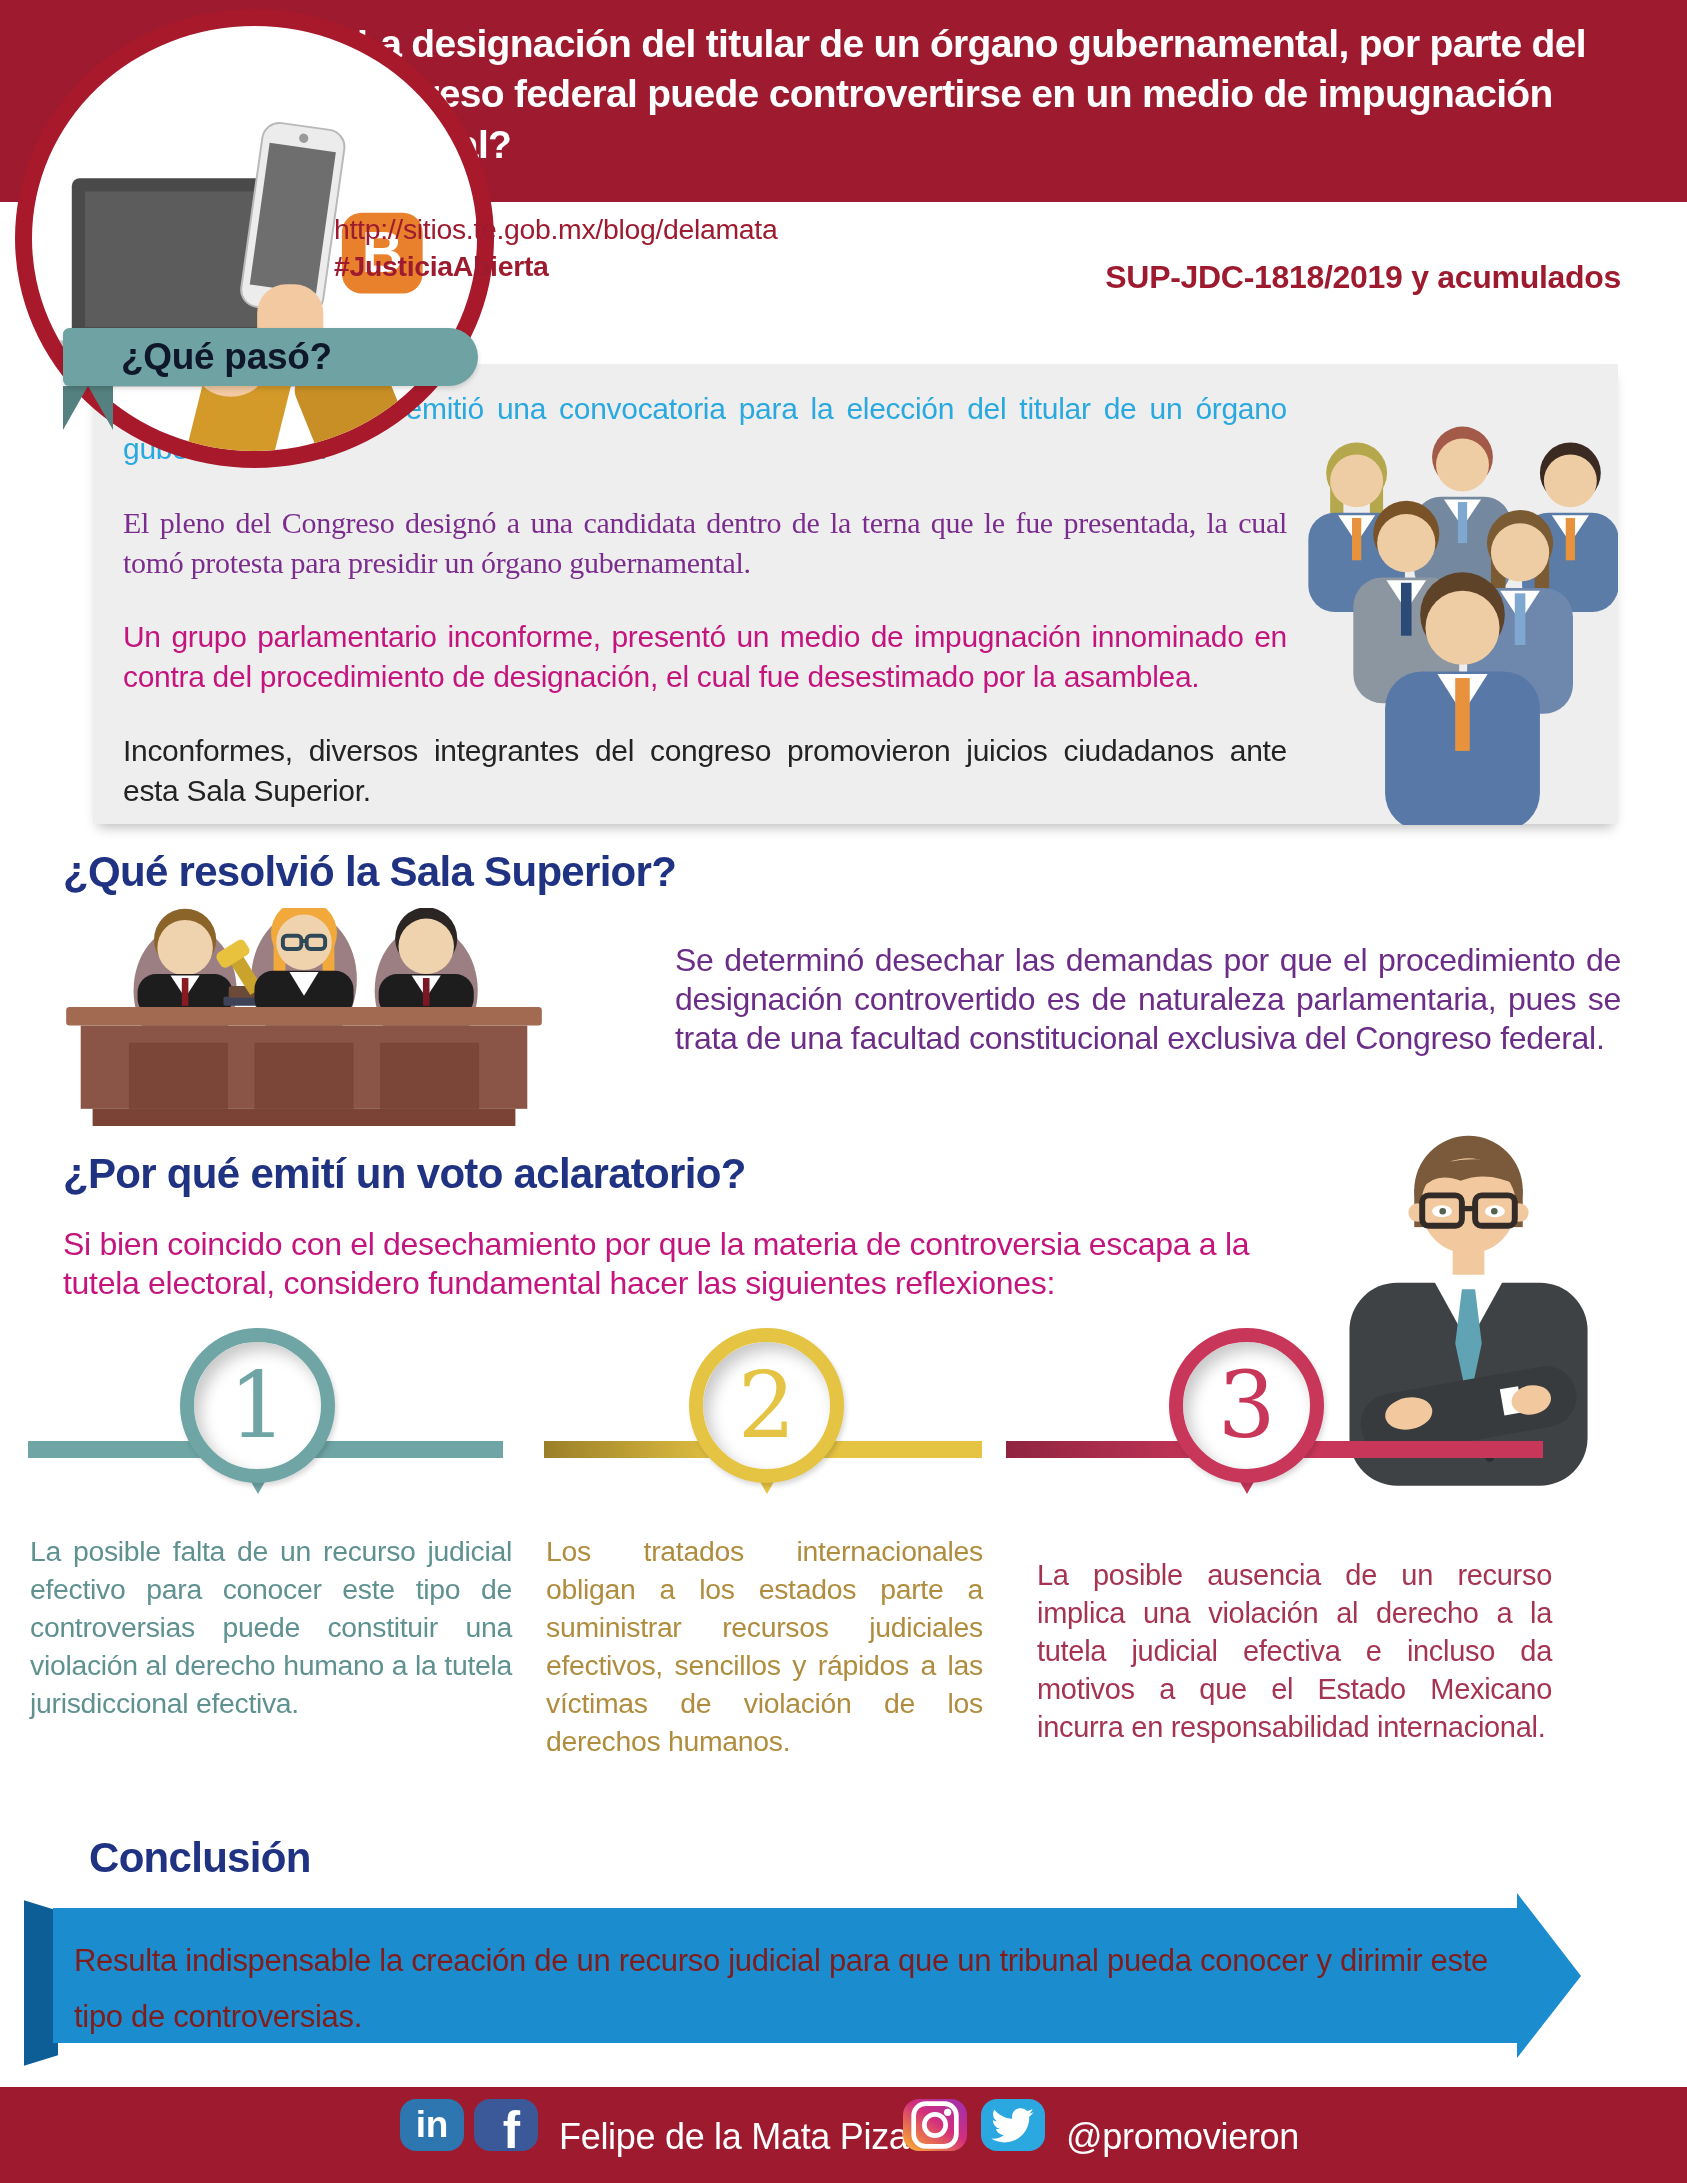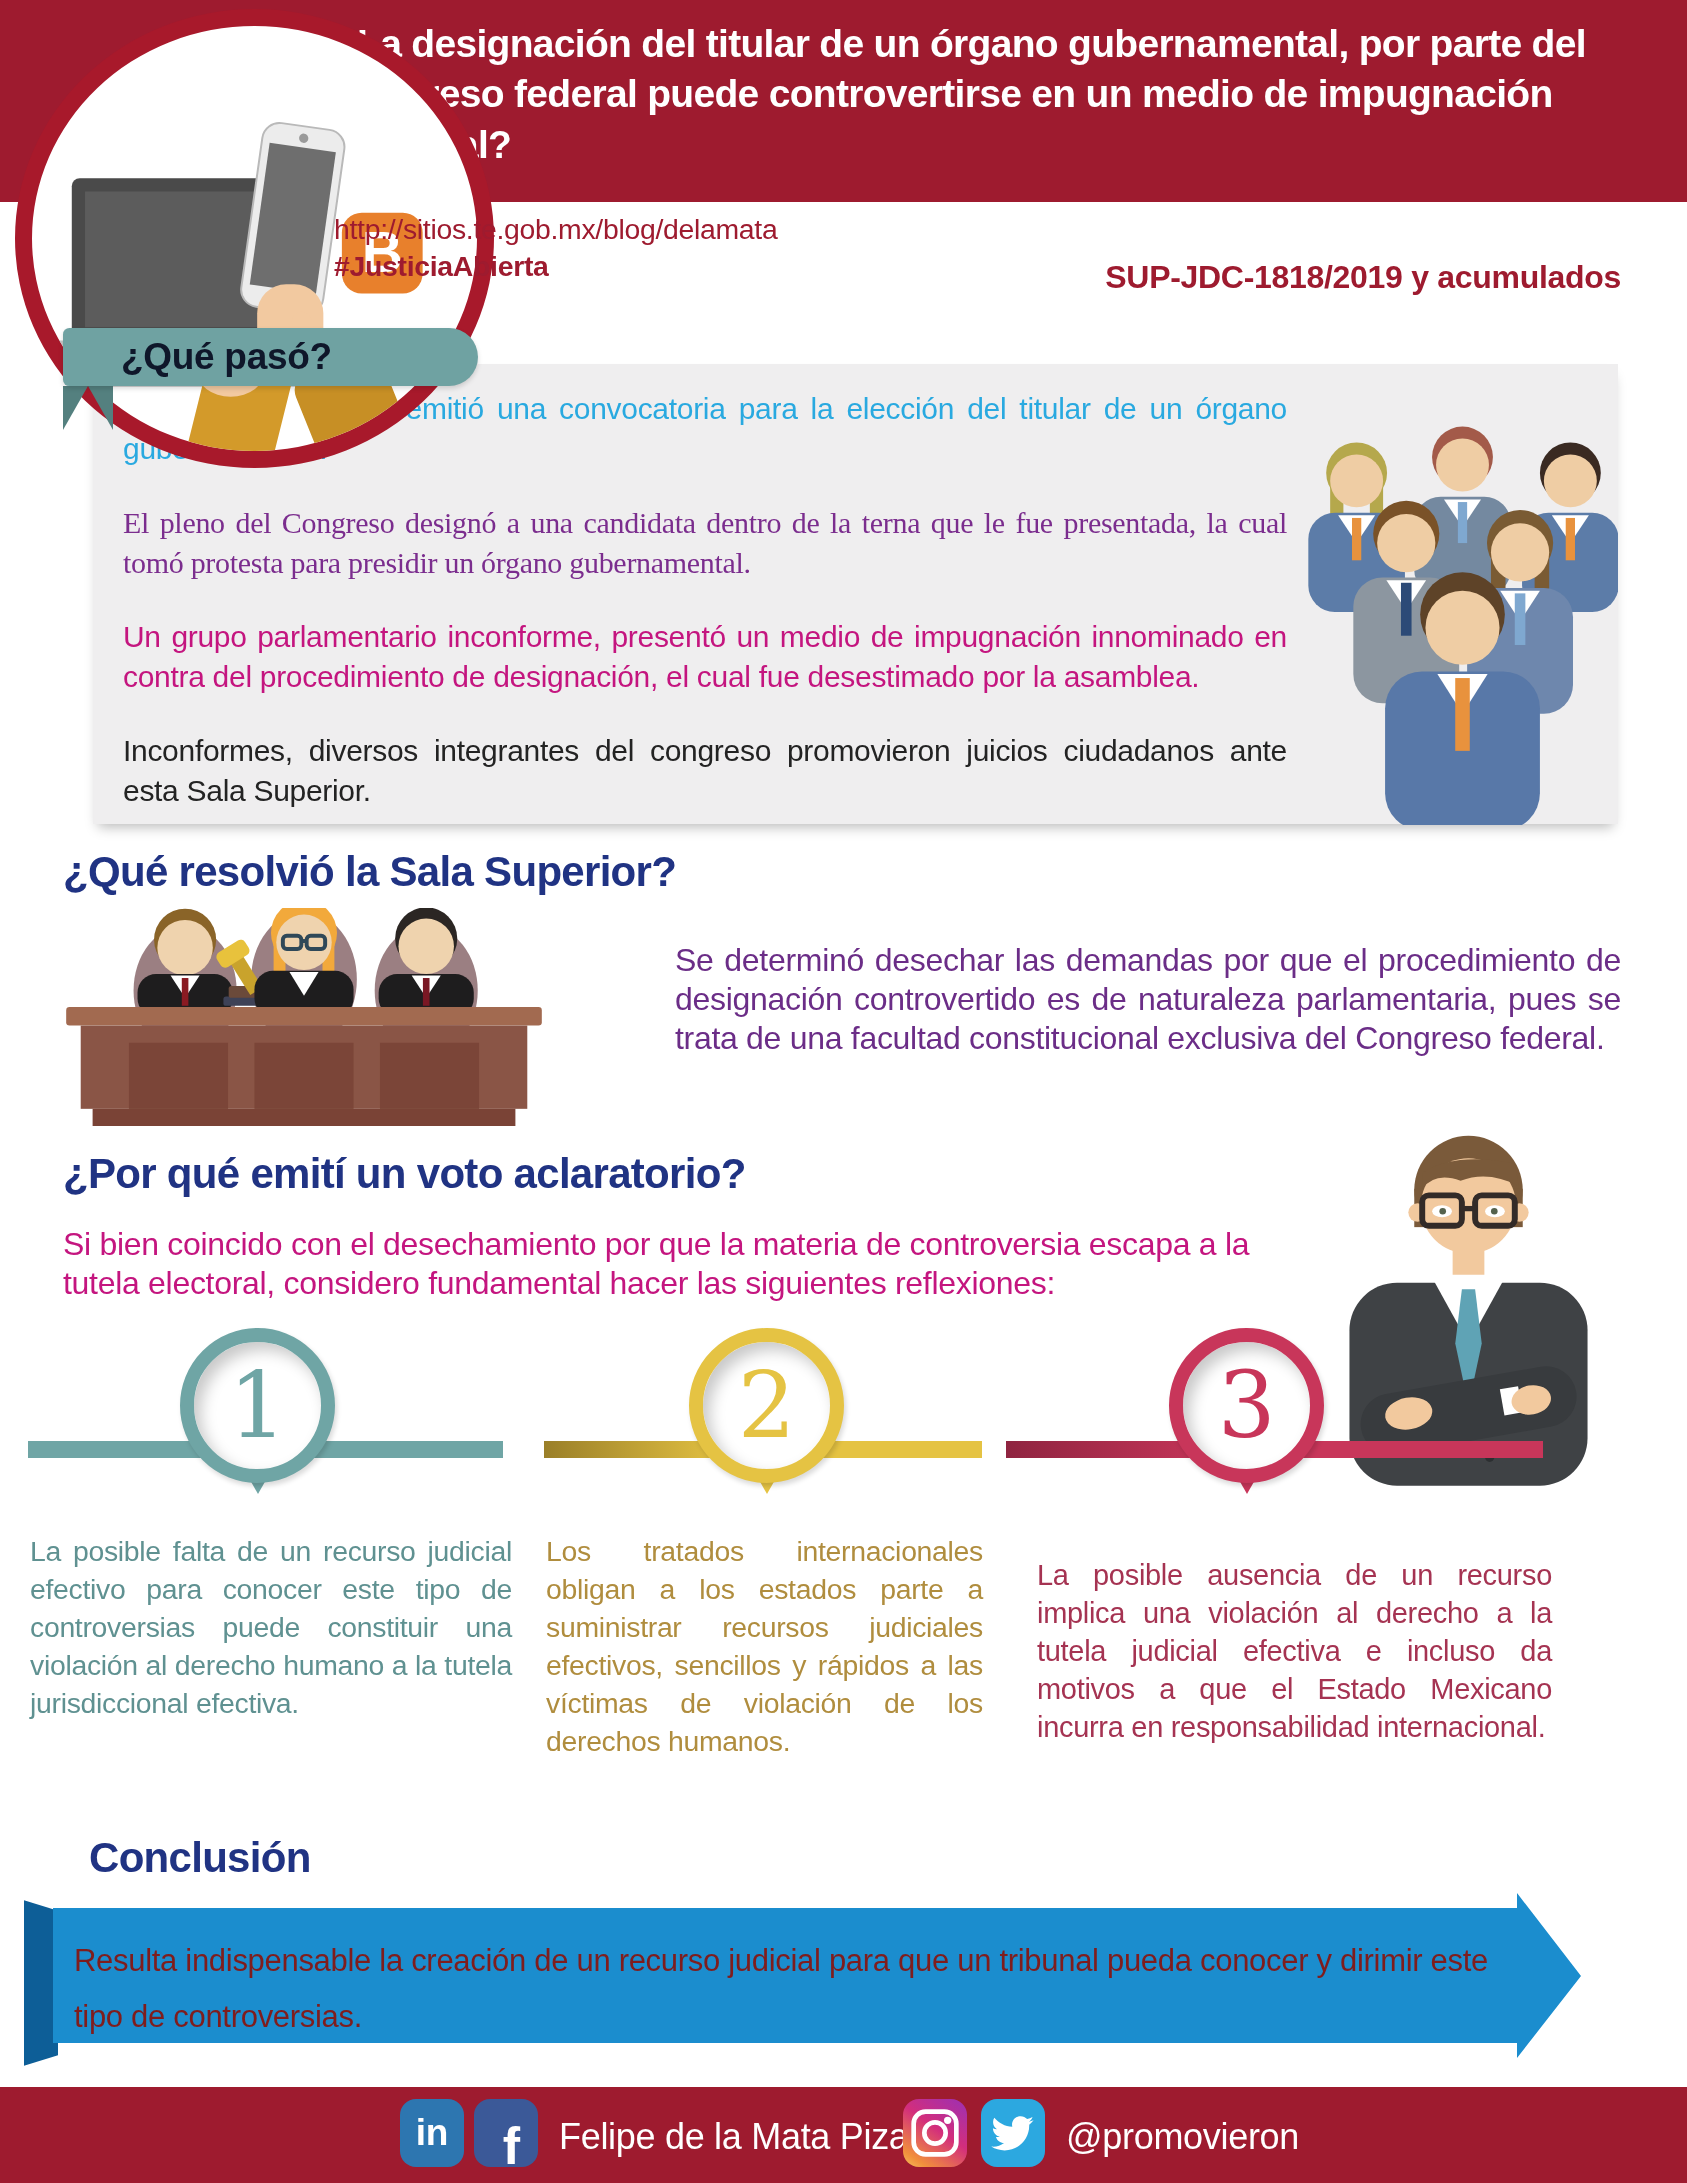--- a/index.html
+++ b/index.html
@@ -64,21 +64,21 @@
   
   .banner-fold{position:absolute;left:24px;top:1895px;width:34px;height:176px;background:#0D5E97;
                clip-path:polygon(0 3%, 100% 9%, 100% 91%, 0 97%);}
   .banner-arrow{position:absolute;left:53px;top:1893px;width:1528px;height:165px;background:#1B8DCE;
                 clip-path:polygon(0 15px,1464px 15px,1464px 0,1528px 83px,1464px 165px,1464px 150px,0 150px);}
   .banner-text{position:absolute;left:74px;top:1933px;width:1422px;color:#7f1d1d;
                font-size:31px;line-height:56px;z-index:2;}
 
   
   .footer-band{position:absolute;left:0;top:2087px;width:1687px;height:96px;background:#9E1B2F;}
-  .social{position:absolute;top:2099px;width:64px;height:68px;border-radius:16px;overflow:hidden;
+  .social{position:absolute;top:2099px;width:64px;height:52px;border-radius:16px;overflow:hidden;
           display:flex;align-items:center;justify-content:center;}
   .ic-linkedin{left:400px;background:#2D76B0;color:#fff;font-size:37px;font-weight:bold;}
   .ic-facebook{left:474px;background:#3B5998;color:#fff;font-size:52px;font-weight:bold;align-items:flex-end;}
   .ic-facebook b{position:relative;top:9.3px;left:5.3px;}
   .ic-instagram{left:903px;background:linear-gradient(215deg,#9B30B5 0%,#D32E7C 45%,#F1903C 85%,#F5C15C 100%);}
   .ic-twitter{left:981px;background:#2CA8E0;}
   .footer-name{position:absolute;left:559px;top:2116px;color:#ffffff;font-size:36px;}
   .footer-handle{position:absolute;left:1066px;top:2116px;color:#ffffff;font-size:36px;}
 </style>
 </head>

